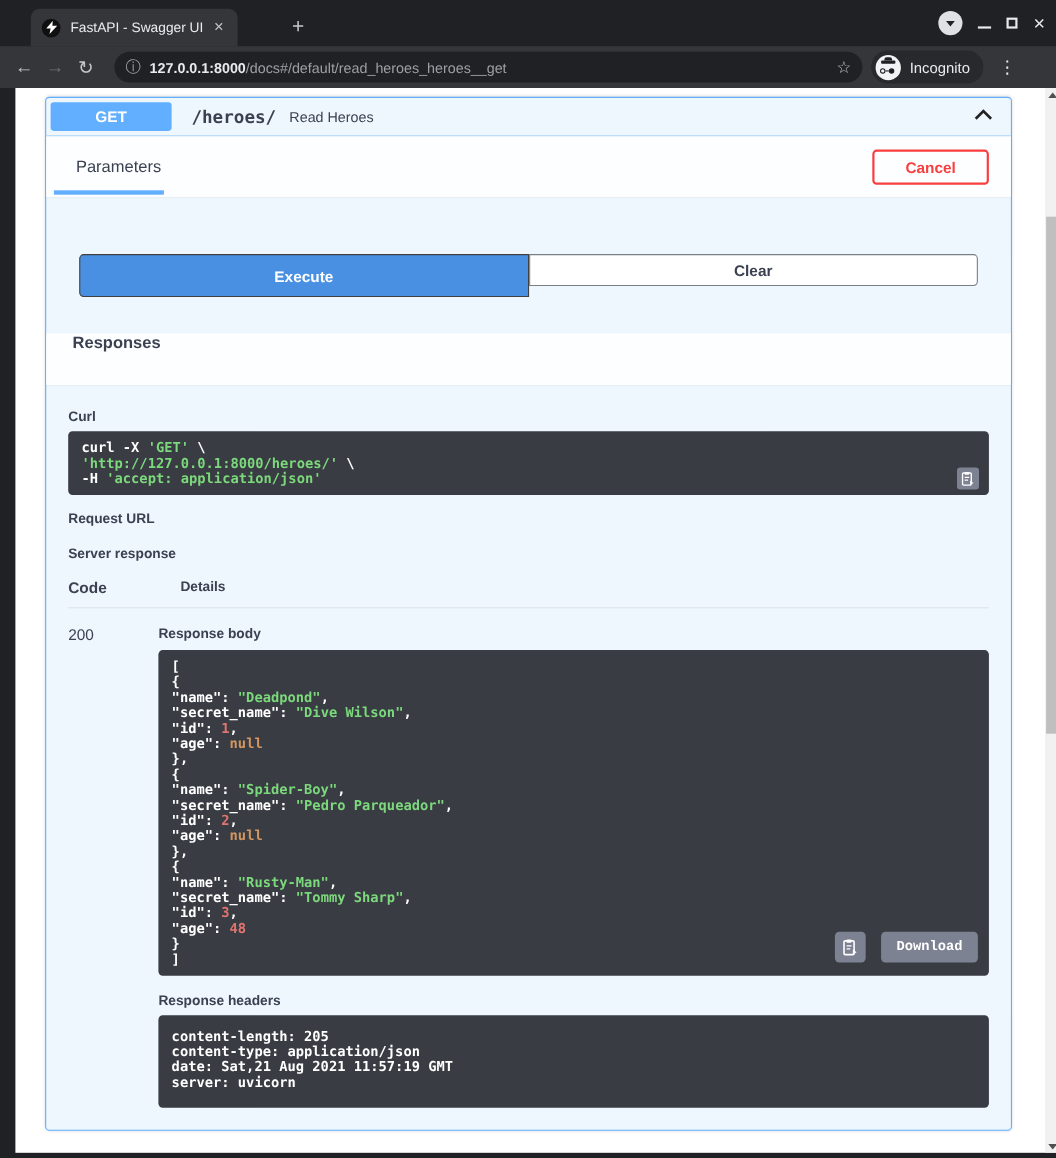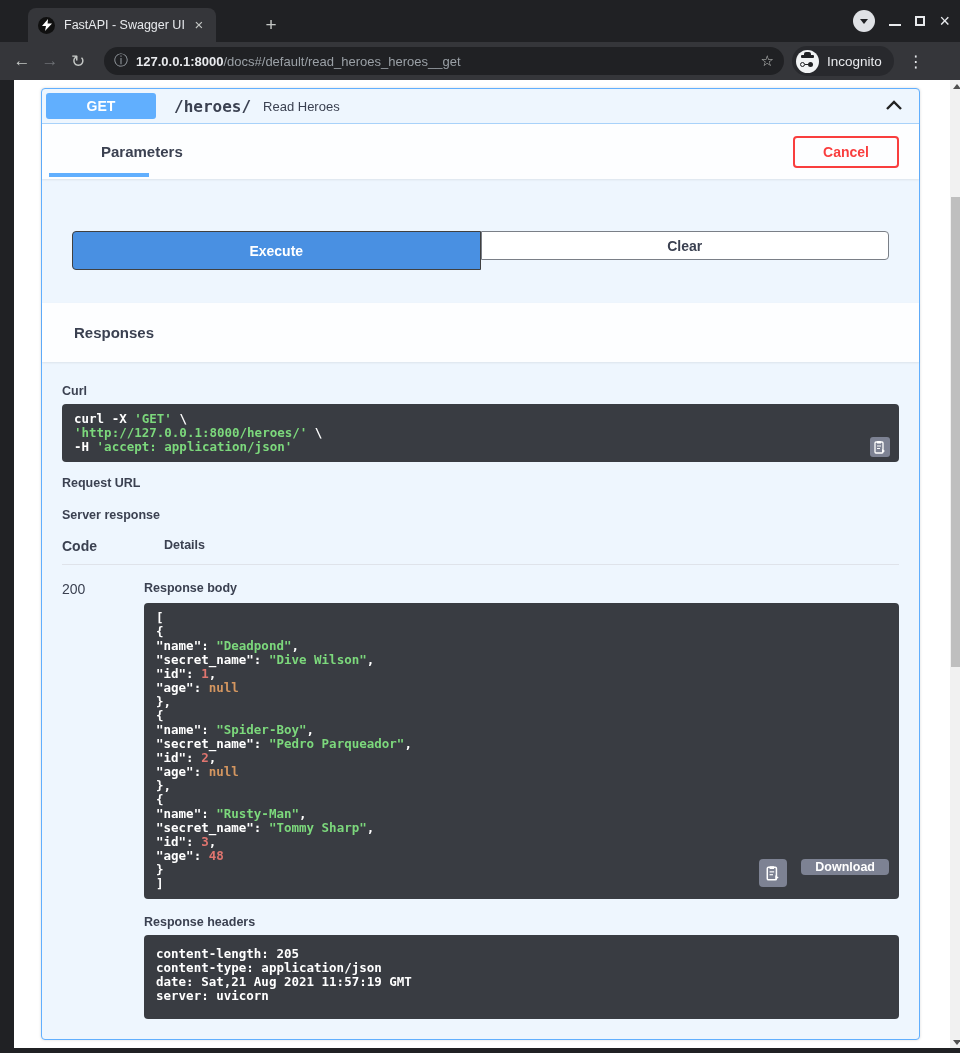--- a/index.html
+++ b/index.html
@@ -80,36 +80,36 @@
                   font-weight:bold; font-size:14px; display:flex; align-items:center;
                   justify-content:center; }
   .op-path { font-family:"DejaVu Sans Mono", monospace; font-weight:bold; font-size:16px;
              color:#3b4151; margin-left:18px; }
   .op-desc { font-size:13px; color:#3b4151; margin-left:12px; flex:1; }
   .chevron { margin-right:12px; }
 
   .section-header { background:rgba(255,255,255,.85); box-shadow:0 1px 2px rgba(0,0,0,.08);
                     display:flex; align-items:center; padding:0 20px; height:55px; }
   .tab-item { position:relative; height:55px; display:flex; align-items:center; }
-  .tab-label { font-size:15px; font-weight:bold; color:#3b4151; padding:0 7px;margin-left:32px; }
+  .tab-label { font-size:15px; font-weight:normal; color:#3b4151; padding:0 7px; }
   .tab-underline { position:absolute; bottom:2px; left:-13px; width:100px; height:4px;
                    background:#61affe; }
   .cancel-btn { margin-left:auto; border:2px solid #f93e3e; border-radius:4px; background:transparent;
                 color:#f93e3e; font-weight:bold; font-size:14px; padding:6px 28px; }
 
   .params-body { padding:14px 20px 0 20px; }
   .no-params { font-size:14px; color:#3b4151; }
   .execute-wrapper { display:flex; padding:38px 10px 33px 10px; }
   .btn-execute { flex:1; height:39px; background:#4990e2; border:1px solid #404040;
                  border-radius:4px 0 0 4px; color:#fff; font-weight:bold; font-size:14px; }
   .btn-clear { flex:1; height:29px; background:#fff; border:1px solid #7a7f87;
                border-radius:0 4px 4px 0; color:#3b4151; font-weight:bold; font-size:14px; }
 
   .responses-header { background:rgba(255,255,255,.85); box-shadow:0 1px 2px rgba(0,0,0,.08);
-                      display:flex; align-items:center; padding:0 32px; height:59px; }
+                      display:flex; align-items:flex-start; padding:0 24px; height:47px; }
   .responses-title { font-size:15px; font-weight:bold; color:#3b4151; }
 
   .responses-body { padding:8px 20px 20px 20px; }
   .mini-label { font-size:12.5px; font-weight:bold; color:#3b4151; margin:0 0 6px 0; }
   .mt14 { margin-top:14px; } .mt18 { margin-top:18px; } .mt16 { margin-top:16px; }
 
   .code-block { position:relative; background:#393c42; border-radius:4px; padding:8px 12px;
                 font-family:"DejaVu Sans Mono", monospace; font-size:12.5px; line-height:14px;
                 font-weight:bold; color:#fff; }
   .curl-block { min-height:57px; }
@@ -122,23 +122,23 @@
   .tok-s { color:#7cd87c; }
   .tok-n { color:#e0756f; }
   .tok-u { color:#d49660; }
 
   .copy-btn-sm { position:absolute; right:9px; bottom:5px; width:20px; height:20px;
                  background:#7d8293; border:none; border-radius:3px; display:flex;
                  align-items:center; justify-content:center; }
   .block-actions { position:absolute; right:10px; bottom:12px; display:flex; gap:14px; }
   .copy-btn-lg { width:28px; height:28px; background:#7d8293; border:none; border-radius:4px;
                  display:flex; align-items:center; justify-content:center; }
-  .download-btn { height:16px; background:#7d8293; border:none; border-radius:4px; color:#fff;
+  .download-btn { height:28px; background:#7d8293; border:none; border-radius:4px; color:#fff;
                   font-weight:bold; font-size:12.5px; padding:0 14px;
-                  font-family:Liberation Sans, sans-serif; }
+                  font-family:Liberation Mono, monospace; }
 
   .resp-table { margin-top:16px; }
   .resp-table-head { display:flex; padding-bottom:10px; border-bottom:1px solid #dfe3ea;gap:20px; }
   .col-code-h { width:82px; font-size:14px; font-weight:bold; color:#3b4151; }
   .col-details-h { font-size:12.5px; font-weight:bold; color:#3b4151; }
   .resp-row { display:flex; padding-top:16px; }
   .col-code { width:82px; font-size:14px; color:#3b4151; }
   .col-details { flex:1; }
 </style>
 </head>

